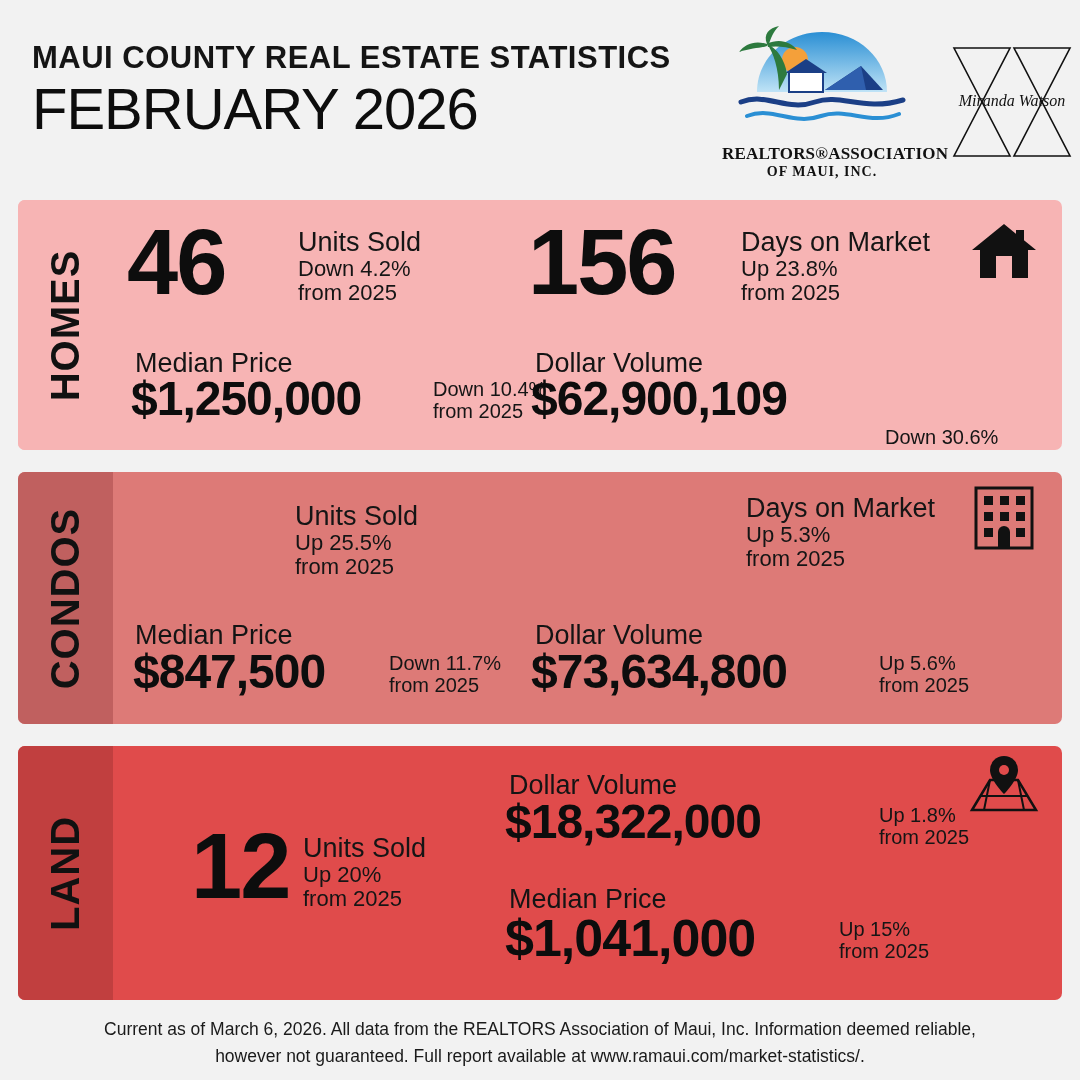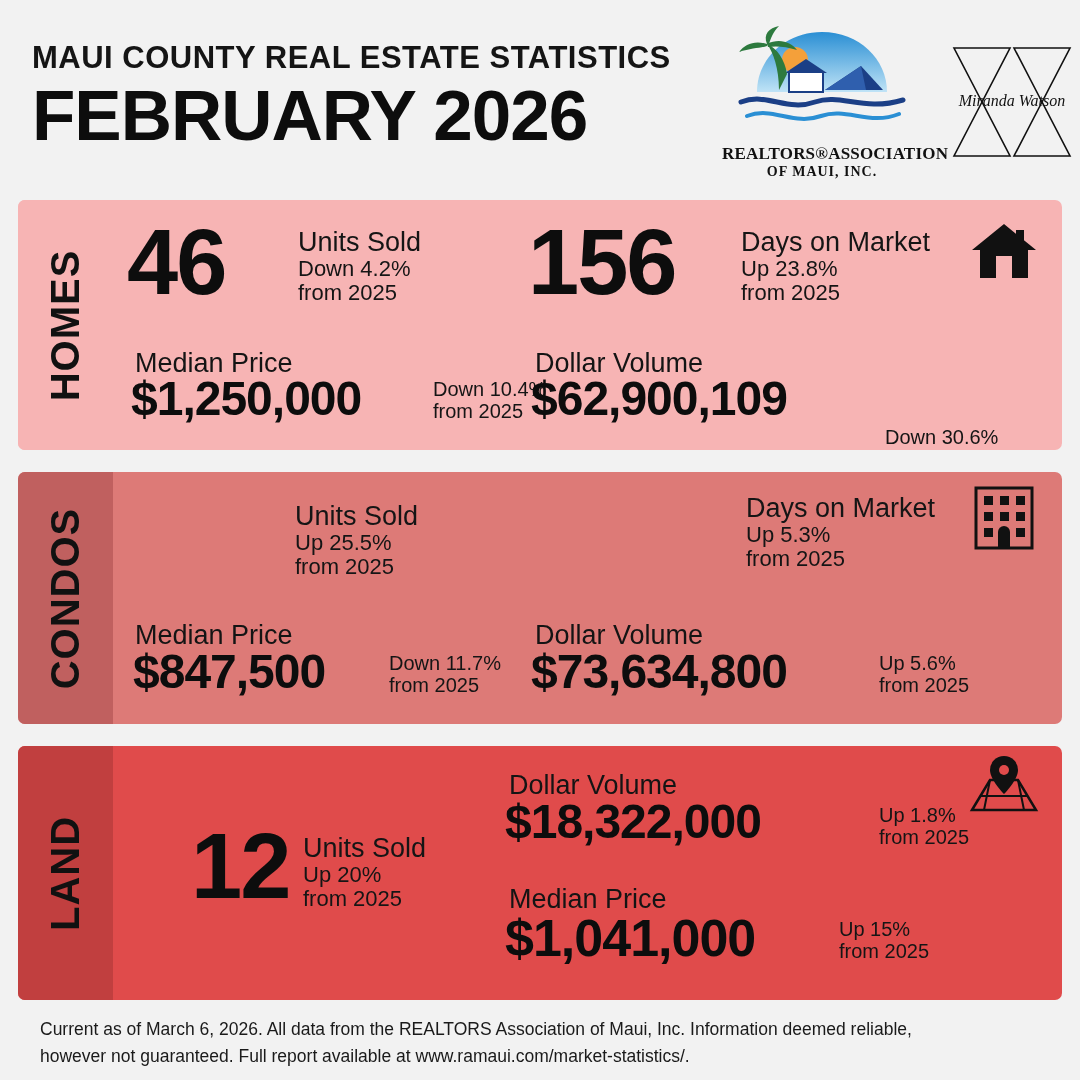--- a/index.html
+++ b/index.html
@@ -22,22 +22,22 @@
   }
   .title-block { position: absolute; left: 0; top: 14px; }
   .title-small {
     font-size: 31px;
     font-weight: bold;
     letter-spacing: 0.5px;
     color: #151515;
     font-family: "Liberation Sans", sans-serif;
   }
   .title-big {
-    font-size: 71px;
-    font-weight: bold;
+    font-size: 58px;
+    font-weight: normal;
     letter-spacing: -1px;
     color: #0d0d0d;
     line-height: 1.0;
     margin-top: 4px;
   }
 
   
   .ram-logo {
     position: absolute; left: 690px; top: 0px;
     width: 200px; height: 170px;
@@ -132,20 +132,21 @@
 
   .abs { position: absolute; }
 
   
   .icon { position: absolute; }
 
   
   .footer {
     position: absolute;
     left: 0; right: 0; bottom: 10px;
+    text-align: center;
     font-size: 17.5px;
     color: #1a1a1a;
     line-height: 1.55;
     padding: 0 40px;
   }
 </style>
 </head>
 <body>
 
 <div class="page">

